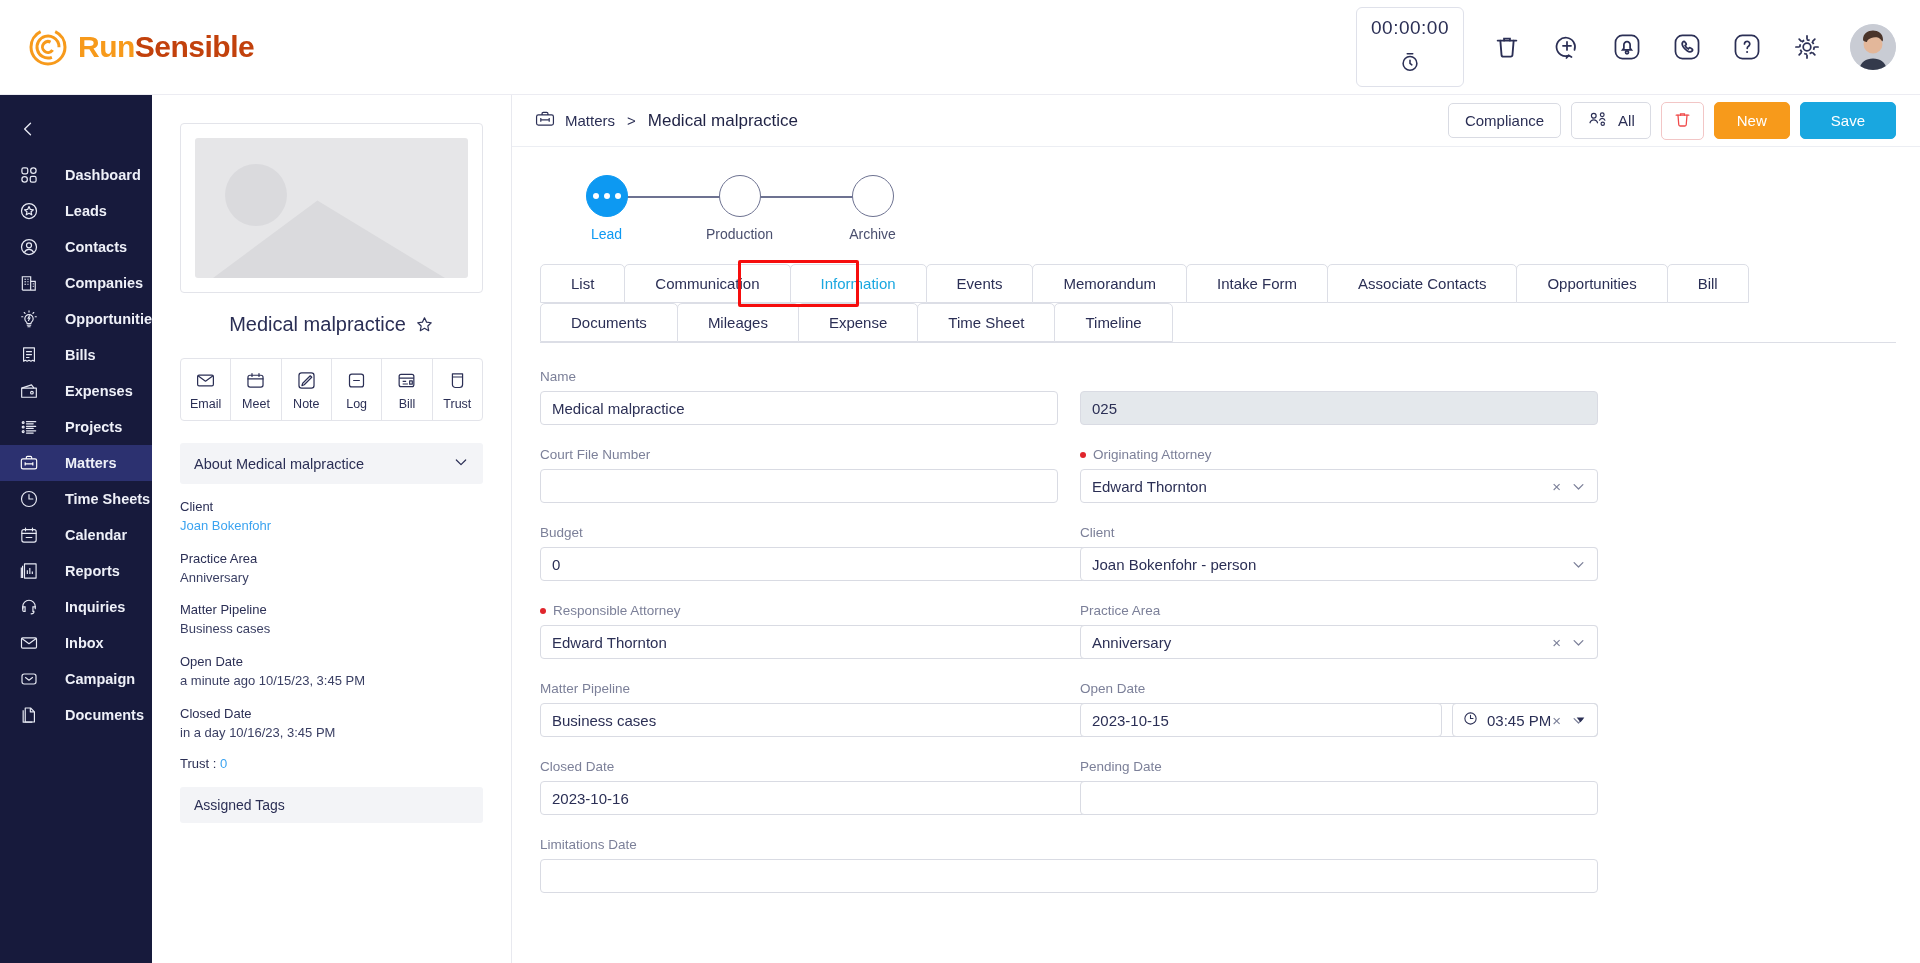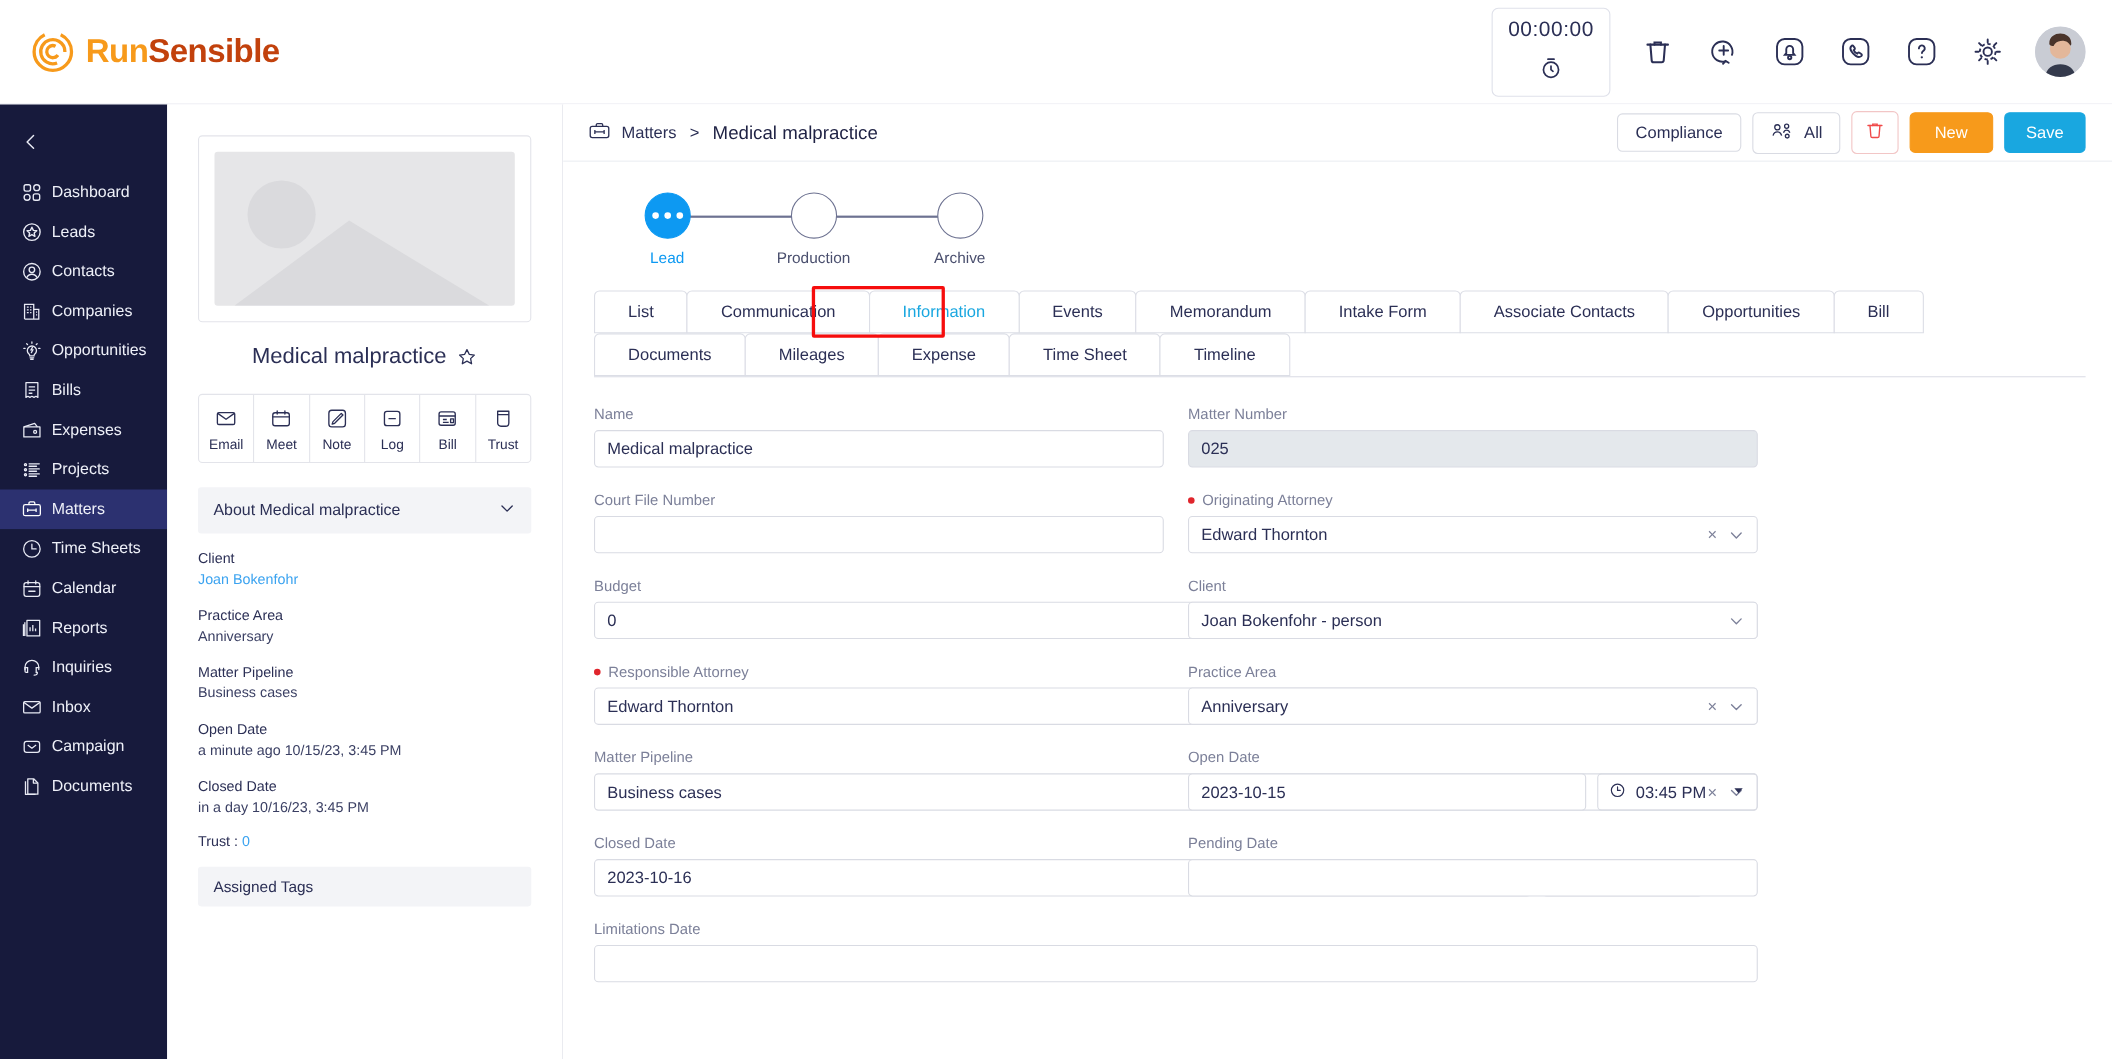--- a/index.html
+++ b/index.html
@@ -41,23 +41,23 @@
   
   .body { flex: 1; display: flex; min-height: 0; }
 
   
   .sidebar {
     width: 152px; min-width: 152px; background: #171a3c; color: #fff;
     padding-top: 6px; overflow: hidden;
   }
   .collapse-row { height: 56px; display: flex; align-items: center; padding-left: 18px; cursor: pointer; }
   .nav-item {
-    display: flex; align-items: center; gap: 7px;
+    display: flex; align-items: center; gap: 25px;
     height: 36px; padding-left: 18px; font-size: 14.5px; color: #eef0f8;
-    cursor: pointer; white-space: nowrap;
+    cursor: pointer; white-space: nowrap; font-weight: bold;
   }
   .nav-item.active { background: #2c3170; }
   .nav-ico { width: 22px; height: 22px; flex: 0 0 22px; display: inline-flex; align-items: center; justify-content: center; }
   .nav-ico svg { display: block; }
 
   
   .leftpanel {
     width: 360px; min-width: 360px; background: #fff;
     border-right: 1px solid #e8e9ef;
     padding: 0 28px; overflow: hidden;
@@ -106,21 +106,21 @@
   .crumb { display: flex; align-items: center; gap: 9px; font-size: 15px; color: #2b2f55; }
   .crumb .sep { color: #2b2f55; margin: 0 3px; }
   .crumb .cur { font-size: 17px; color: #1f2244; }
   .crumb .lnk { cursor: pointer; }
   .crumbbar-spacer { flex: 1; }
   .actions { display: flex; align-items: center; gap: 10px; }
   .btn { font-size: 15px; border-radius: 5px; cursor: pointer; border: 1px solid #d9dbe3; background: #fff; color: #2b2f55; padding: 8px 16px; }
   .btn-all { display: flex; align-items: center; gap: 9px; padding: 7px 15px; }
   .btn-trash { border: 1px solid #f2c6c6; padding: 7px 11px; display: flex; align-items: center; }
   .btn-new { background: #f79a1b; border-color: #f79a1b; color: #fff; padding: 9px 22px; font-size: 15px; }
-  .btn-save { background: #19a7e0; border-color: #19a7e0; color: #fff; padding: 9px 19px; font-size: 15px; }
+  .btn-save { background: #19a7e0; border-color: #19a7e0; color: #fff; padding: 9px 30px; font-size: 15px; }
 
   .content { flex: 1; overflow: hidden; padding: 0 24px 0 0; }
 
   
   .stepper { display: flex; padding: 28px 0 0 28px; }
   .step { display: flex; flex-direction: column; align-items: center; width: 133px; position: relative; }
   .step-dot {
     width: 42px; height: 42px; border-radius: 50%; border: 1.6px solid #6d7291;
     background: #fff; display: flex; align-items: center; justify-content: center; z-index: 2;
   }
@@ -634,21 +634,20 @@
         <div class="form">
 
           <div class="fld">
             <div class="flabel">Name</div>
             <div class="finput">
               <span class="val">Medical malpractice</span>
             </div>
           </div>
 
           <div class="fld">
-            <div class="flabel">Matter Number</div>
             <div class="finput disabled">
               <span class="val">025</span>
             </div>
           </div>
 
           <div class="fld">
             <div class="flabel">Court File Number</div>
             <div class="finput">
               <span class="val"></span>
             </div>

